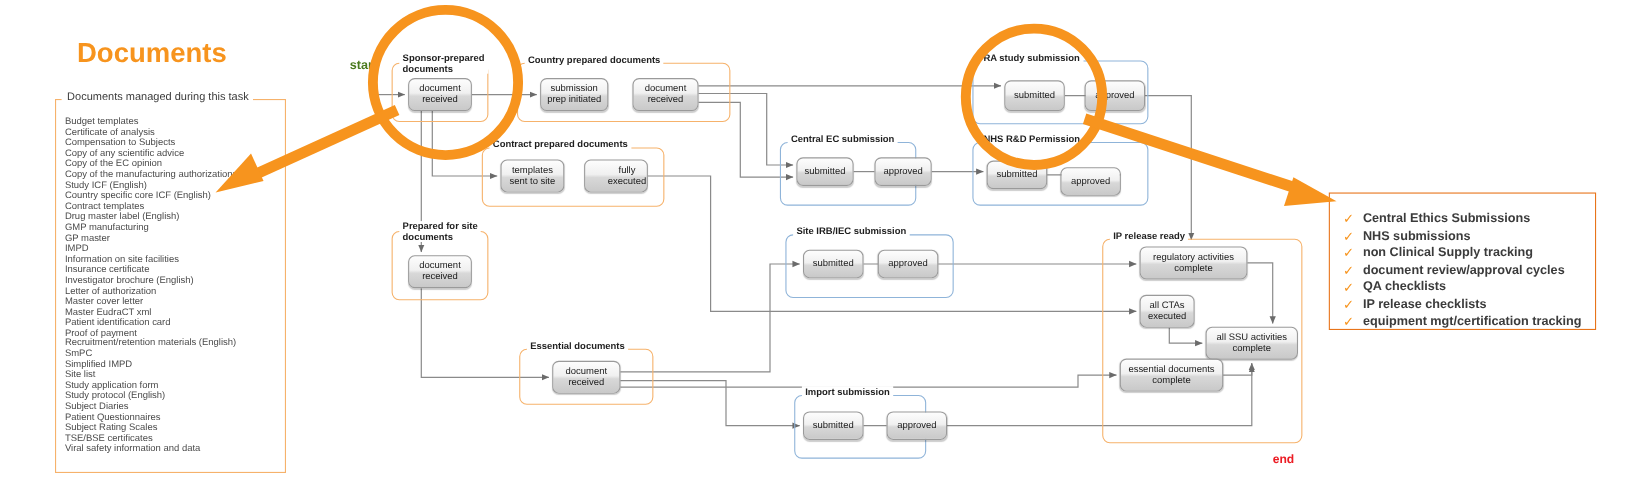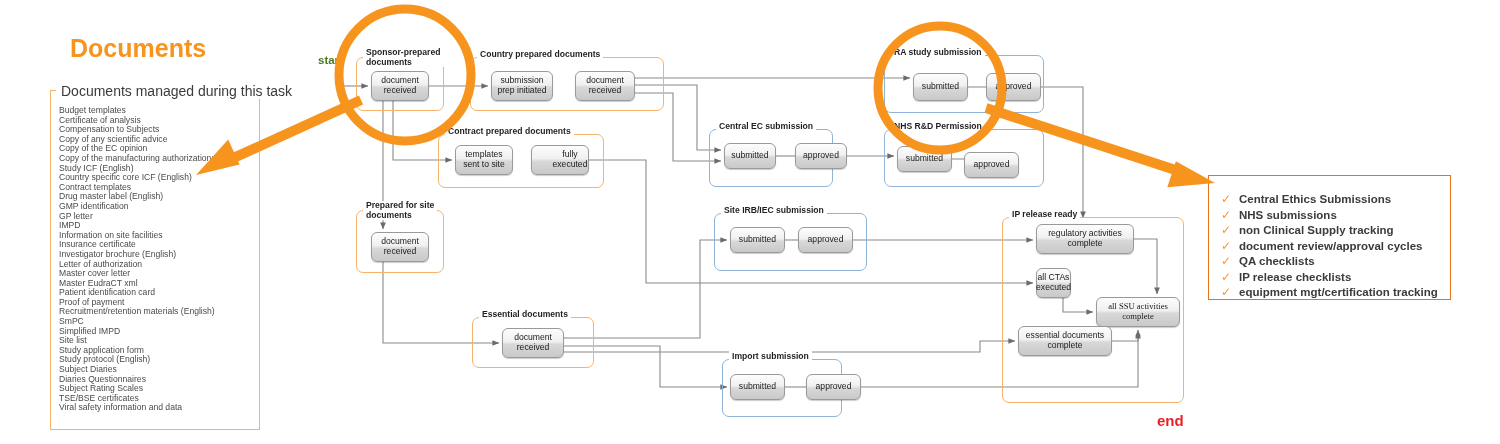--- a/index.html
+++ b/index.html
@@ -11,21 +11,21 @@
   .panel-title{position:absolute;color:#F7941E;font-weight:bold;white-space:nowrap;}
   #documents-title{left:70px;top:34px;font-size:25px;}
   #activities-title{left:1219px;top:121px;font-size:25px;}
 
   
   #documents-panel{position:absolute;left:50px;top:82px;width:210px;height:348px;}
   #documents-panel .fs-border{position:absolute;left:0;top:8px;right:0;bottom:0;
       border:1px solid #F6B26B;border-top:none;box-sizing:border-box;}
   #documents-panel .fs-top-left{position:absolute;left:0;top:8px;width:6px;height:1px;background:#F6B26B;}
   #documents-panel .fs-top-right{position:absolute;left:180px;top:8px;right:0;height:1px;background:#F6B26B;}
-  #documents-panel .fs-legend{position:absolute;left:8px;top:1px;font-size:14px;color:#3b3b3b;
+  #documents-panel .fs-legend{position:absolute;left:8px;top:1px;font-size:10px;color:#3b3b3b;
       background:#fff;padding:0 3px;white-space:nowrap;}
   #documents-list{position:absolute;left:9px;top:24px;right:8px;}
   #documents-list .doc-item{font-size:8.6px;line-height:9.6px;color:#4a4a4a;white-space:nowrap;}
 
   
   #activities-panel{position:absolute;left:1208px;top:175px;width:243px;height:125px;
       border:1.5px solid #E8741A;box-sizing:border-box;background:#fff;}
   #activities-list{position:absolute;left:12px;top:16px;}
   .act-item{display:flex;align-items:flex-start;margin-bottom:1px;}
   .act-check{color:#F7941E;font-size:12px;width:18px;flex:0 0 18px;line-height:14.5px;}
@@ -44,21 +44,21 @@
   .grp .grp-legend.two-line{line-height:9.5px;top:-2px;}
 
   .node{position:absolute;box-sizing:border-box;border:1px solid #9a9a9a;border-radius:6px;
       background:linear-gradient(180deg,#fdfdfd 0%,#f0f0f0 45%,#d8d8d8 55%,#c9c9c9 100%);
       display:flex;align-items:center;justify-content:center;text-align:center;
       font-size:8.6px;line-height:9.8px;color:#1a1a1a;
       box-shadow:0 1px 1px rgba(0,0,0,0.20);}
 
   .marker{position:absolute;font-weight:bold;white-space:nowrap;}
   #start-label{left:318px;top:54px;font-size:11.5px;color:#4A7A1E;}
-  #end-label{left:1157px;top:412px;font-size:15px;color:#EC1C24;}
+  #end-label{left:1157px;top:412px;font-size:11px;color:#EC1C24;}
 
   
   #annot-svg{position:absolute;left:0;top:0;pointer-events:none;}
 </style>
 </head>
 <body>
 
 <div id="root">
 
   <div class="panel-title" id="documents-title">Documents</div>
@@ -72,39 +72,39 @@
         <div class="doc-item">Budget templates</div>
         <div class="doc-item">Certificate of analysis</div>
         <div class="doc-item">Compensation to Subjects</div>
         <div class="doc-item">Copy of any scientific advice</div>
         <div class="doc-item">Copy of the EC opinion</div>
         <div class="doc-item">Copy of the manufacturing authorizations</div>
         <div class="doc-item">Study ICF (English)</div>
         <div class="doc-item">Country specific core ICF (English)</div>
         <div class="doc-item">Contract templates</div>
         <div class="doc-item">Drug master label (English)</div>
-        <div class="doc-item">GMP identification</div>
-        <div class="doc-item">GP letter</div>
+        <div class="doc-item">GMP manufacturing</div>
+        <div class="doc-item">GP master</div>
         <div class="doc-item">IMPD</div>
         <div class="doc-item">Information on site facilities</div>
         <div class="doc-item">Insurance certificate</div>
         <div class="doc-item">Investigator brochure (English)</div>
         <div class="doc-item">Letter of authorization</div>
         <div class="doc-item">Master cover letter</div>
         <div class="doc-item">Master EudraCT xml</div>
         <div class="doc-item">Patient identification card</div>
         <div class="doc-item">Proof of payment</div>
         <div class="doc-item">Recruitment/retention materials (English)</div>
         <div class="doc-item">SmPC</div>
         <div class="doc-item">Simplified IMPD</div>
         <div class="doc-item">Site list</div>
         <div class="doc-item">Study application form</div>
         <div class="doc-item">Study protocol (English)</div>
         <div class="doc-item">Subject Diaries</div>
-        <div class="doc-item">Diaries Questionnaires</div>
+        <div class="doc-item">Patient Questionnaires</div>
         <div class="doc-item">Subject Rating Scales</div>
         <div class="doc-item">TSE/BSE certificates</div>
         <div class="doc-item">Viral safety information and data</div>
       </div>
   </div>
 
 
   <div id="activities-panel">
     <div id="activities-list">
         <div class="act-item">
@@ -292,24 +292,24 @@
         </div>
         <div class="node" style="left: 730px; top: 374px; width: 55px; height: 26px;">
           <span>submitted</span>
         </div>
         <div class="node" style="left: 806px; top: 374px; width: 55px; height: 26px;">
           <span>approved</span>
         </div>
         <div class="node" style="left: 1036px; top: 224px; width: 98px; height: 30px;">
           <span>regulatory activities<br>complete</span>
         </div>
-        <div class="node" style="left: 1036px; top: 268px; width: 35px; height: 30px;">
+        <div class="node" style="left: 1036px; top: 268px; width: 50px; height: 30px;">
           <span>all CTAs<br>executed</span>
         </div>
-        <div class="node" style="left: 1096px; top: 297px; width: 84px; height: 30px; font-family: Liberation Serif, serif;">
+        <div class="node" style="left: 1096px; top: 297px; width: 84px; height: 30px;">
           <span>all SSU activities<br>complete</span>
         </div>
         <div class="node" style="left: 1018px; top: 326px; width: 94px; height: 30px;">
           <span>essential documents<br>complete</span>
         </div>
       </div>
   </div>
 
   <svg id="annot-svg" width="1500" height="444" viewBox="0 0 1500 444">
     <g id="annot-layer">

